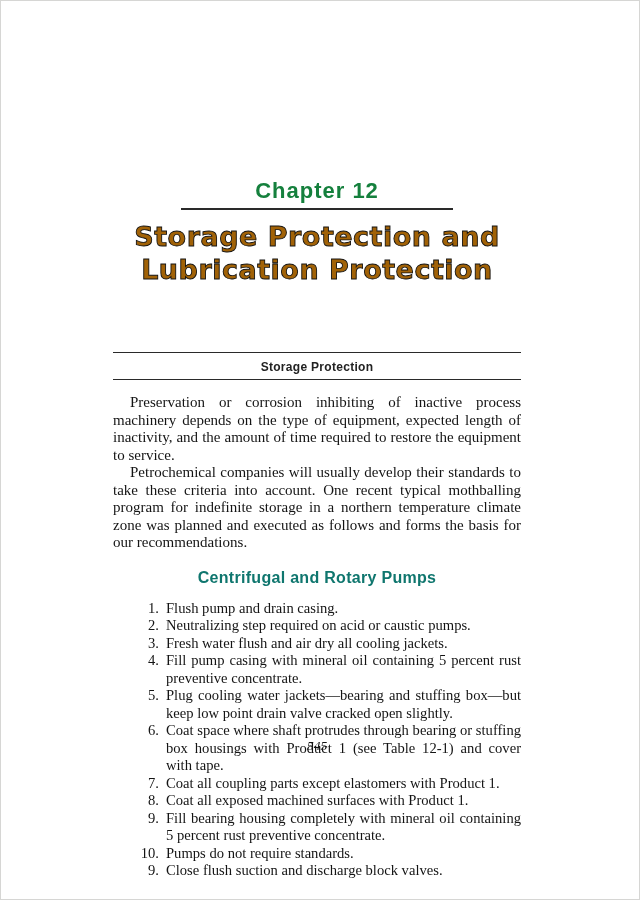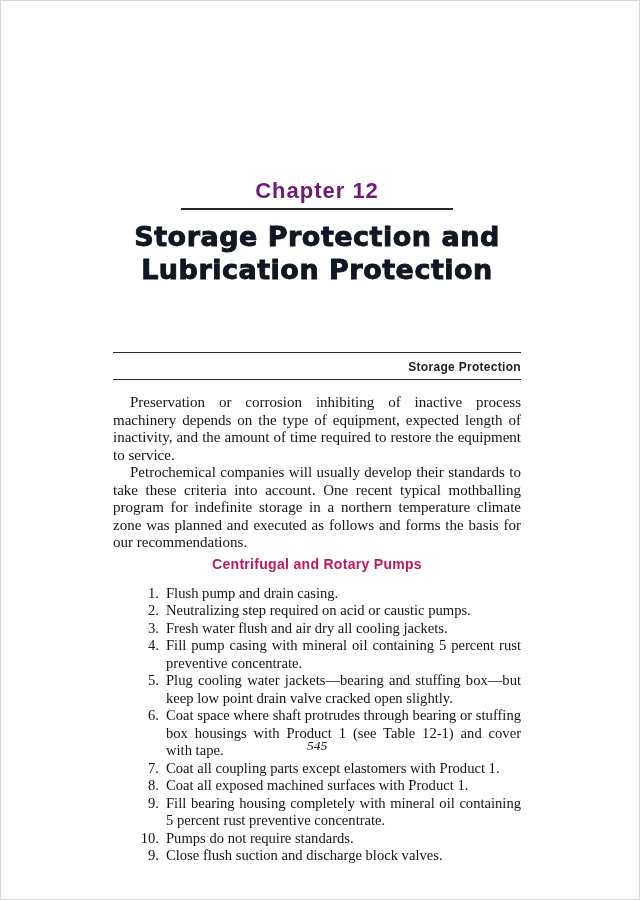--- a/index.html
+++ b/index.html
@@ -25,47 +25,47 @@
     width: 408px;
   }
   
   .chapter-label {
     margin-top: 178px;
     text-align: center;
     font-family: "Liberation Sans", sans-serif;
     font-size: 22px;
     font-weight: bold;
     letter-spacing: 1px;
-    color: #701a75;
+    color: #15803d;
   }
   .chapter-rule {
     width: 272px;
     height: 0;
     border-top: 2px solid #2a2a2a;
     margin: 4px auto 0 auto;
   }
   
   .book-title {
     margin-top: 10px;
     text-align: center;
     font-family: "DejaVu Sans", sans-serif;
     font-weight: bold;
     font-size: 27px;
     line-height: 33px;
     letter-spacing: 0.5px;
-    color: #0f172a;
+    color: #a16207;
     -webkit-text-stroke: 0.9px #111;
   }
   
   .section-band {
     margin-top: 66px;
     border-top: 1.5px solid #2a2a2a;
     border-bottom: 1.5px solid #2a2a2a;
     padding: 4px 0 4px 0;
-    text-align: right;
+    text-align: center;
   }
   .section-band .label {
     font-family: "Liberation Sans", sans-serif;
     font-size: 12px;
     font-weight: bold;
     color: #222;
     letter-spacing: 0.3px;
   }
   
   .body-text {
@@ -74,26 +74,26 @@
     line-height: 17.5px;
     text-align: justify;
     color: #141414;
   }
   .body-text p {
     margin: 0;
     text-indent: 17px;
   }
   
   .subsection-heading {
-    margin-top: 4px;
+    margin-top: 17px;
     text-align: center;
     font-family: "Liberation Sans", sans-serif;
-    font-size: 14px;
-    font-weight: bold;
-    color: #be185d;
+    font-size: 16px;
+    font-weight: bold;
+    color: #0f766e;
     letter-spacing: 0.3px;
   }
   
   .num-list {
     margin-top: 13px;
     padding-left: 20px;
     font-size: 14.6px;
     line-height: 17.5px;
     color: #141414;
   }

